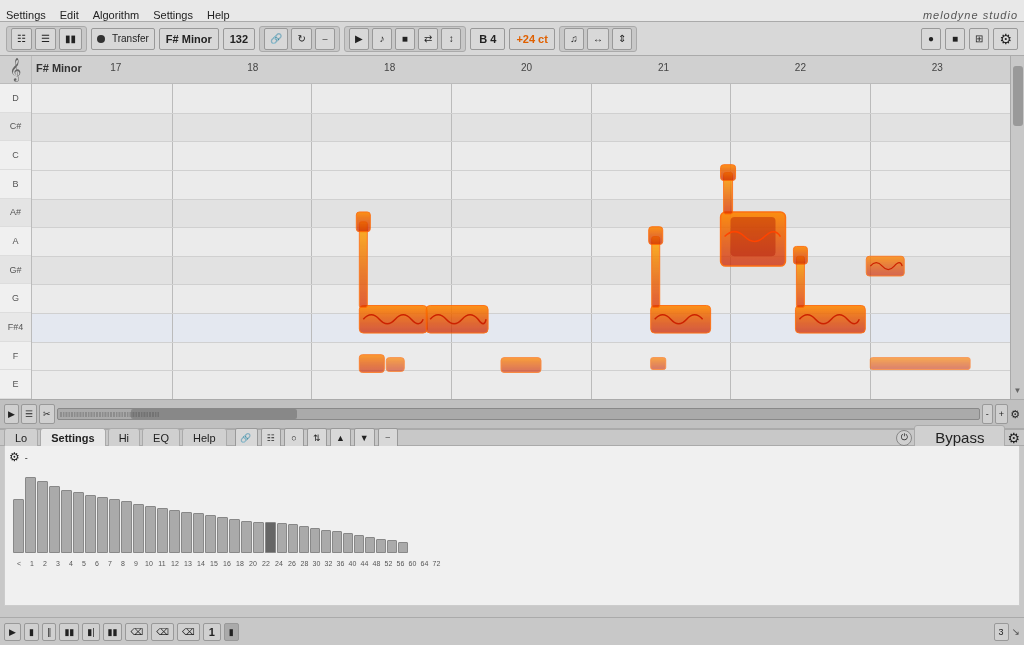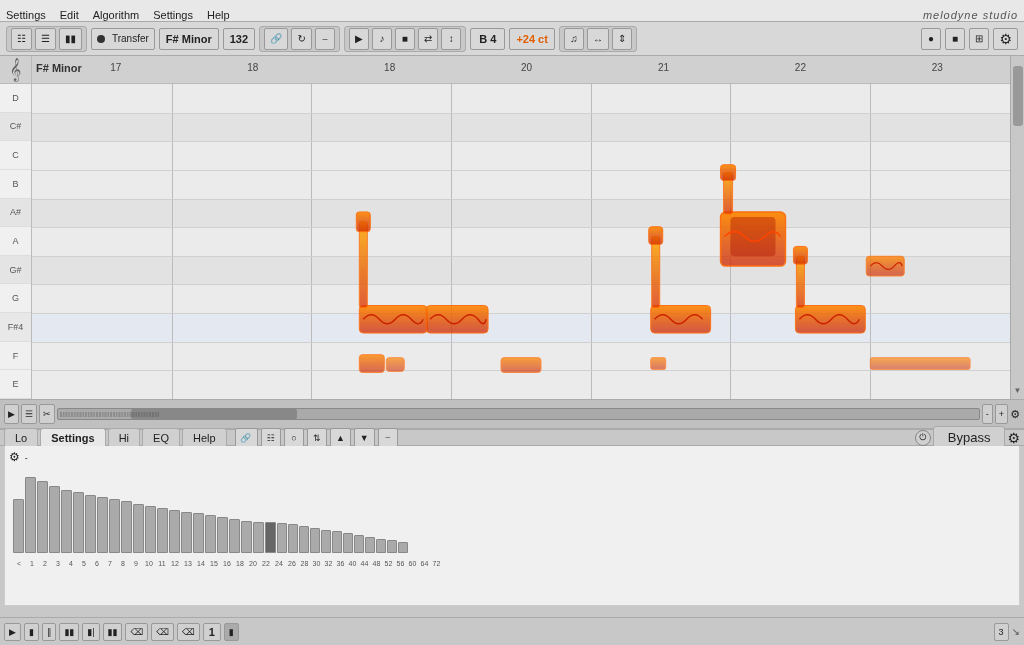--- a/index.html
+++ b/index.html
@@ -25,21 +25,21 @@
     #transport-bar { height: 30px; background: #c0c0c0; border-top: 1px solid #aaa; border-bottom: 1px solid #aaa; display: flex; align-items: center; padding: 0 4px; gap: 2px; overflow: hidden; }
     .transport-btn { font-size: 9px; cursor: pointer; padding: 1px 3px; background: #d0d0d0; border: 1px solid #999; border-radius: 2px; height: 20px; display: flex; align-items: center; }
 
     
     #harmonics-panel { height: 188px; background: #c8c8c8; border-top: 1px solid #aaa; }
     #harmonics-tabs { display: flex; align-items: center; height: 16px; background: #c8c8c8; border-bottom: 1px solid #aaa; padding: 0 4px; gap: 2px; }
     .harm-tab { padding: 3px 10px; font-size: 11px; cursor: pointer; border: 1px solid #aaa; border-radius: 3px 3px 0 0; background: #d0d0d0; }
     .harm-tab.active { background: #e8e8e8; border-bottom: 1px solid #e8e8e8; font-weight: bold; }
     .harm-tab-sep { flex: 1; }
     .harm-power { width: 16px; height: 16px; border-radius: 50%; border: 1px solid #888; background: #d0d0d0; cursor: pointer; display: flex; align-items: center; justify-content: center; font-size: 9px; }
-    .bypass-btn { padding: 3px 14px; font-size: 13px; cursor: pointer; background: #d0d0d0; border: 1px solid #aaa; border-radius: 3px; }
+    .bypass-btn { padding: 3px 20px; font-size: 15px; cursor: pointer; background: #d0d0d0; border: 1px solid #aaa; border-radius: 3px; }
     .harm-gear { font-size: 14px; cursor: pointer; }
 
     
     #harmonics-content { height: 160px; background: #f0f0f0; margin: 0 4px; border: 1px solid #ccc; border-top: none; position: relative; }
     #harmonics-inner { height: 100%; padding: 4px; }
     .gear-small { font-size: 12px; cursor: pointer; }
 
     
     #bar-chart { display: flex; align-items: flex-end; height: 100px; padding: 0 2px; margin-top: 8px; gap: 1px; }
 

